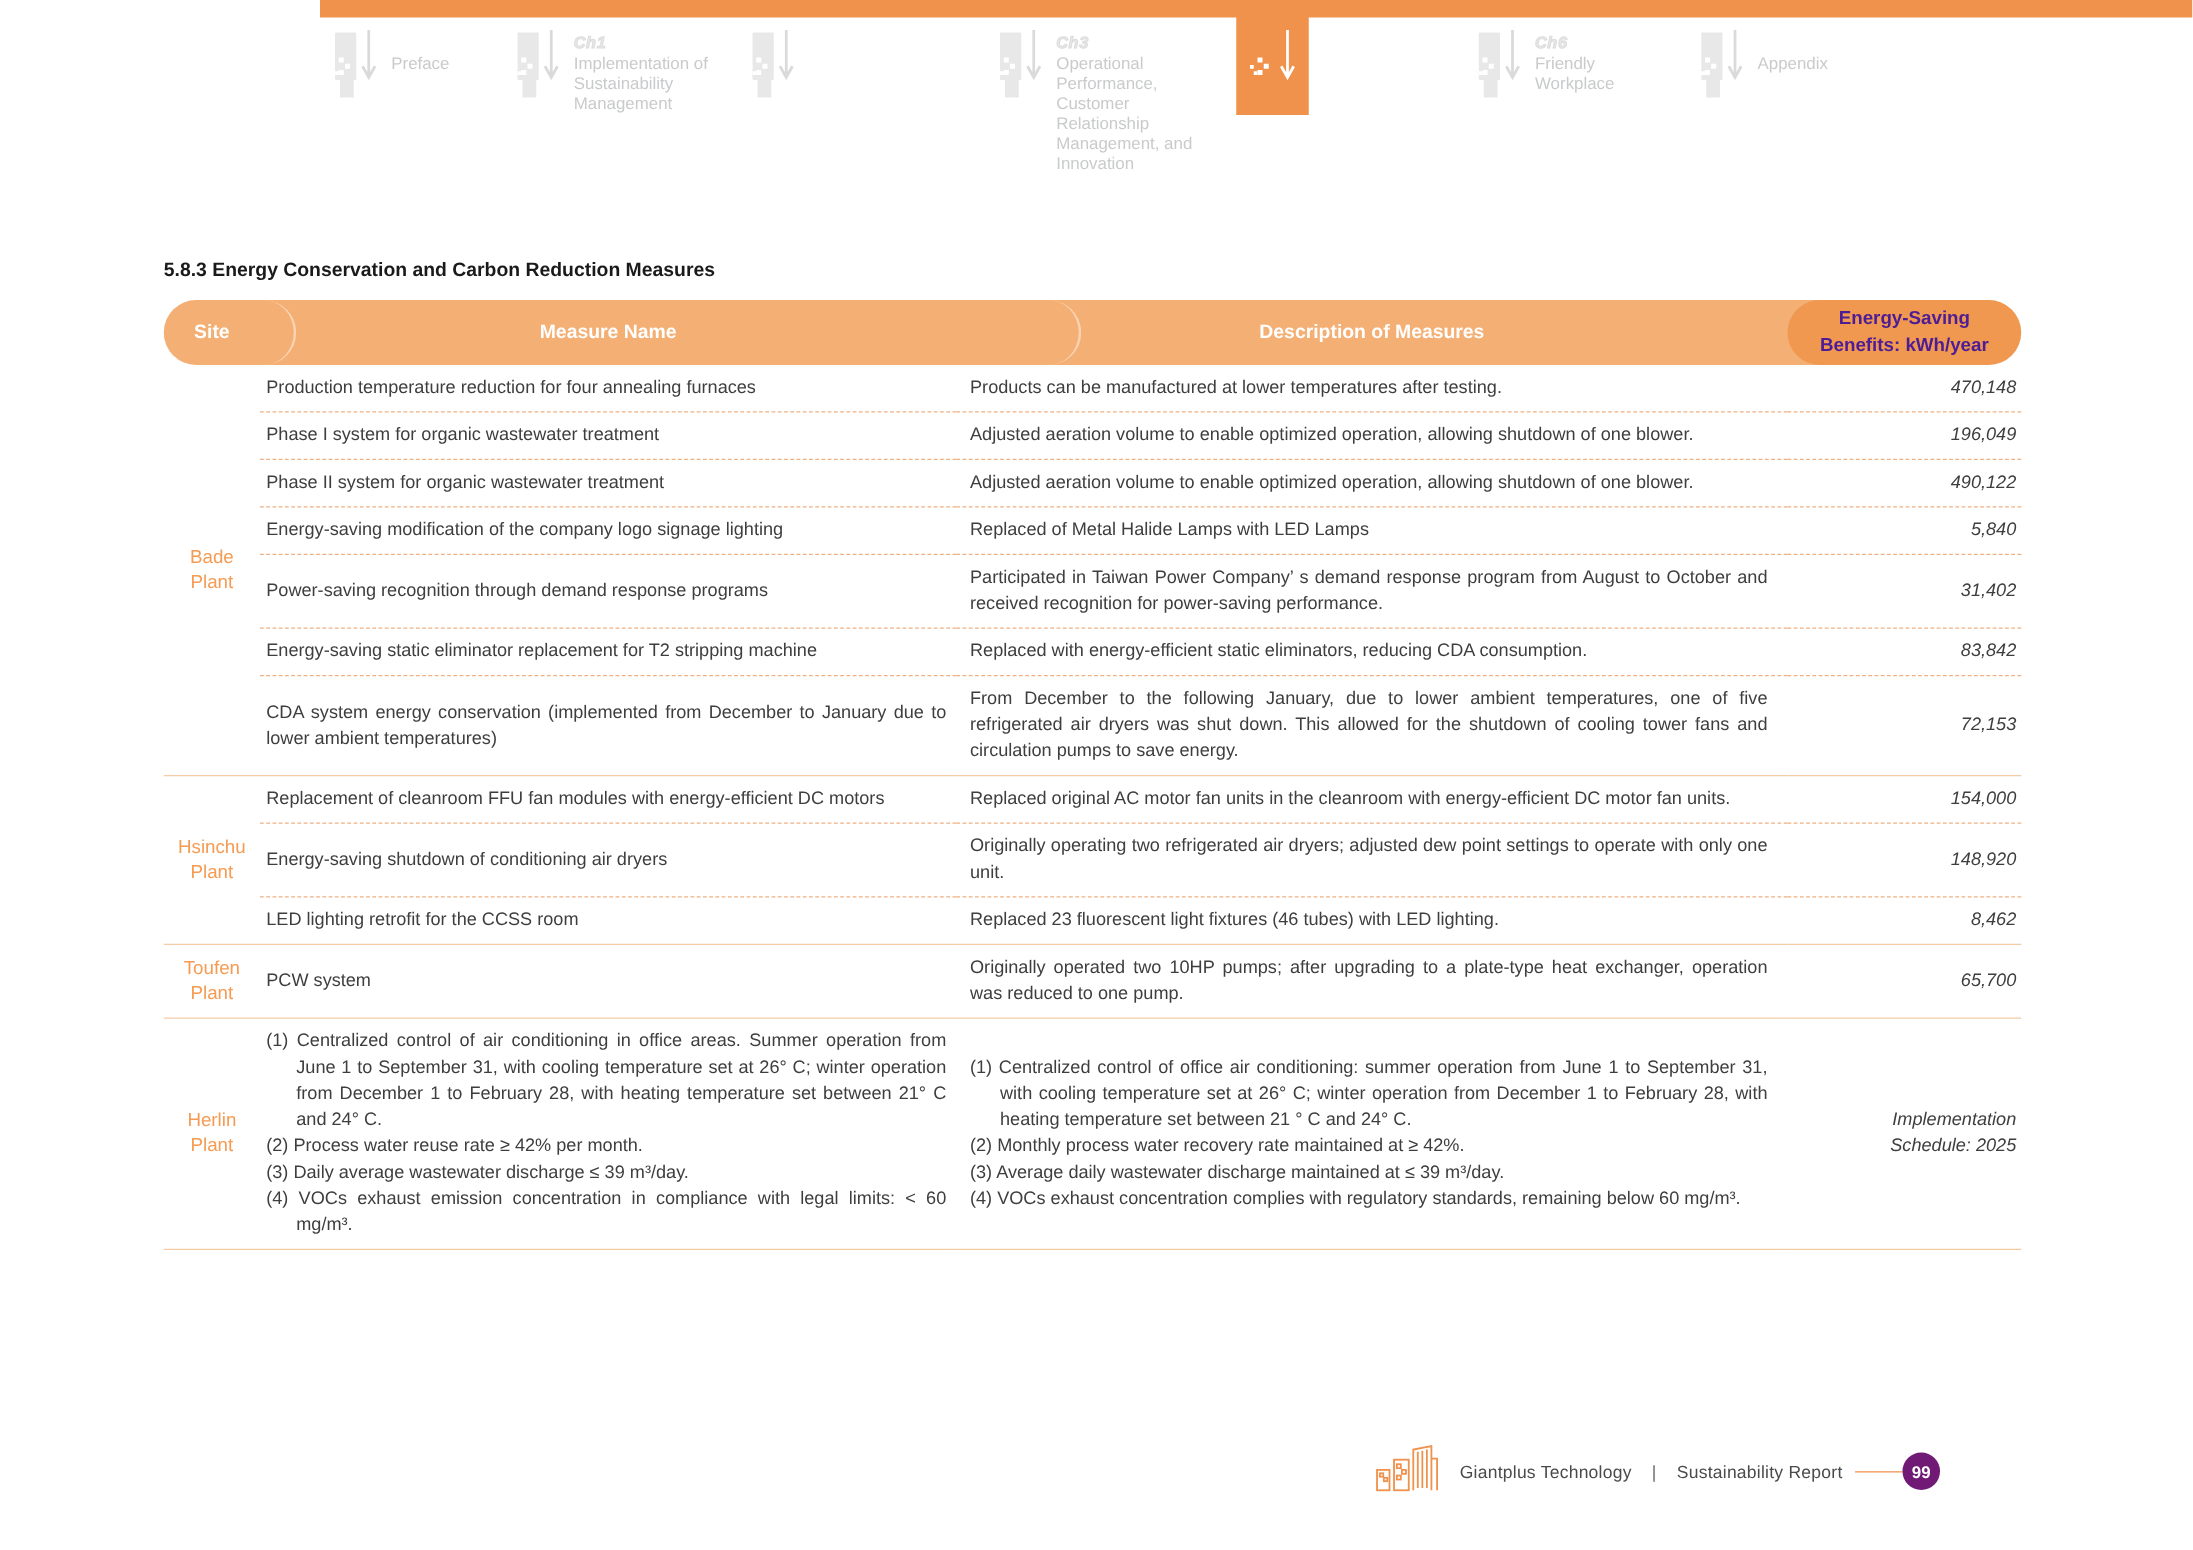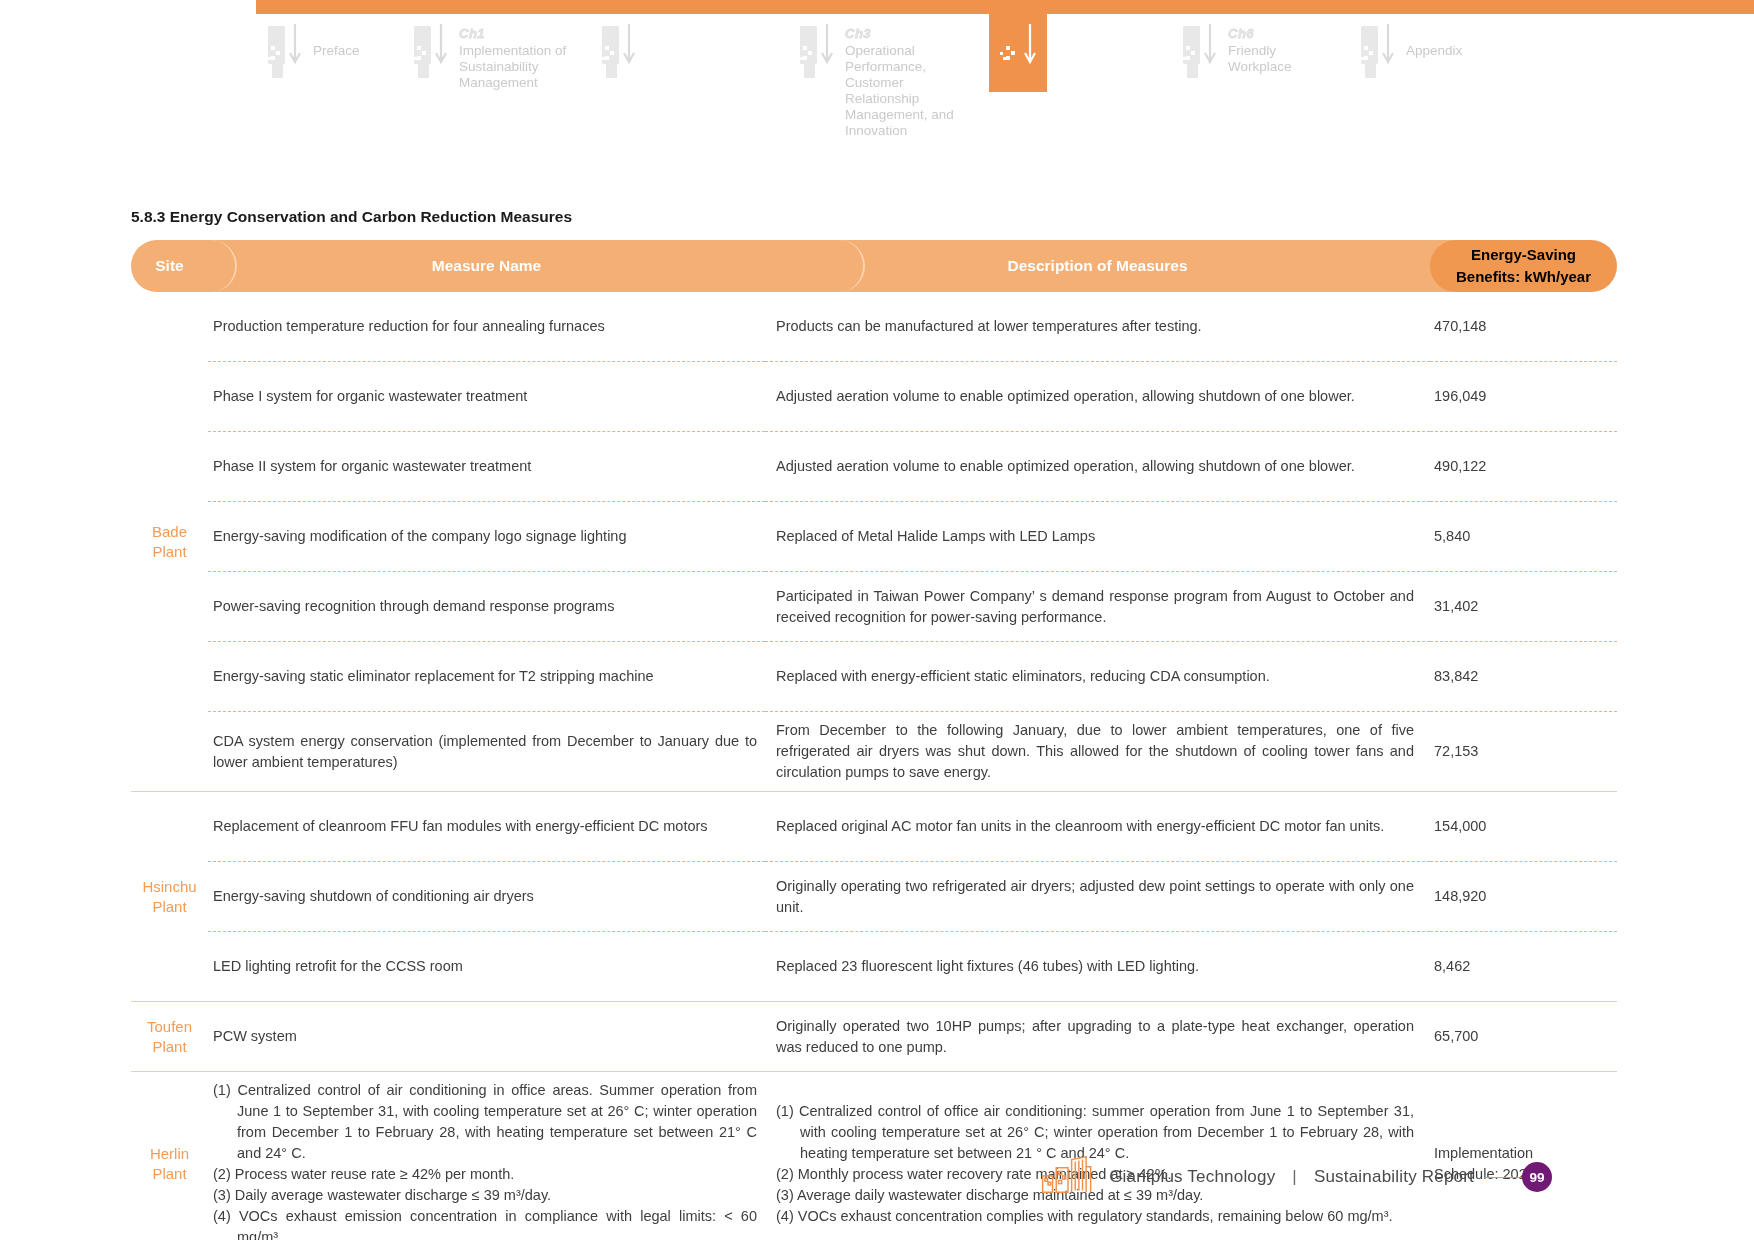--- a/index.html
+++ b/index.html
@@ -47,40 +47,40 @@
   .thead-bar { position:absolute; left:0; top:0; height:52px; width:1446px; background:#F4AF74; border-radius:26px; }
   .arc { position:absolute; top:0; height:52px; width:44px; border-radius:0 26px 26px 0;
          border-right:2px solid rgba(255,255,255,0.45); }
   .arc1 { left:62px; } .arc2 { left:690px; }
   .th { position:absolute; top:0; height:52px; display:flex; align-items:center; justify-content:center;
         color:#fff; font-size:15.5px; font-weight:bold; }
   .th-site { left:0; width:77px; }
   .th-measure { left:77px; width:557px; }
   .th-desc { left:634px; width:665px; }
   .pill { position:absolute; right:0; top:0; width:187px; height:52px; background:#F0984F; border-radius:26px;
-          display:flex; align-items:center; justify-content:center; text-align:center; color:#000000;
+          display:flex; align-items:center; justify-content:center; text-align:center; color:#4c1d95;
           font-size:15px; font-weight:bold; line-height:1.45; white-space:pre-line; }
 
   table.body { border-collapse:collapse; width:1486px; table-layout:fixed; font-size:14.5px; color:#3E3E3E; }
   col.c-site { width:77px; } col.c-measure { width:557px; } col.c-desc { width:665px; } col.c-benefit { width:187px; }
   td { vertical-align:middle; line-height:21px; }
   td.measure { text-align:justify; padding:8px 8px 8px 5px; }
   td.desc { text-align:justify; padding:8px 16px 8px 11px; }
-  td.benefit { text-align:left; white-space:pre-line; padding:24px 4px; }
+  td.benefit { text-align:right; white-space:pre-line; padding:8px 4px;font-style:italic; }
   td.site-cell { color:#F59B53; text-align:center; white-space:pre-line; font-size:15px; line-height:20px; padding:4px 2px; }
   tr.inner td { border-top:1px dashed #EFAF80; }
   tr.group-start td { border-top:1px solid #F3CBA5; }
   tbody tr:first-child td { border-top:none; }
   tbody tr:last-child td { border-bottom:1px solid #F3CBA5; }
   .list-line { padding-left:24px; text-indent:-24px; text-align:justify; }
 
   
   .footer { position:absolute; top:1158px; right:202px; display:flex; align-items:center; }
   .footer svg { margin-right:12px; margin-top:-4px; }
-  .footer-text { font-size:17px; color:#4A4A4A; letter-spacing:0.2px; }
+  .footer-text { font-size:14px; color:#4A4A4A; letter-spacing:0.2px; }
   .footer-text .sep { margin:0 12px; color:#6A6A6A; }
   .footer-line { width:38px; border-top:1.5px solid #F0914C; margin-left:10px; }
   .page-circle { width:30px; height:30px; border-radius:50%; background:#701a75; color:#fff;
                  display:flex; align-items:center; justify-content:center; font-size:13.5px; font-weight:bold; }
 </style>
 </head>
 <body>
 
 <div class="page">
 

